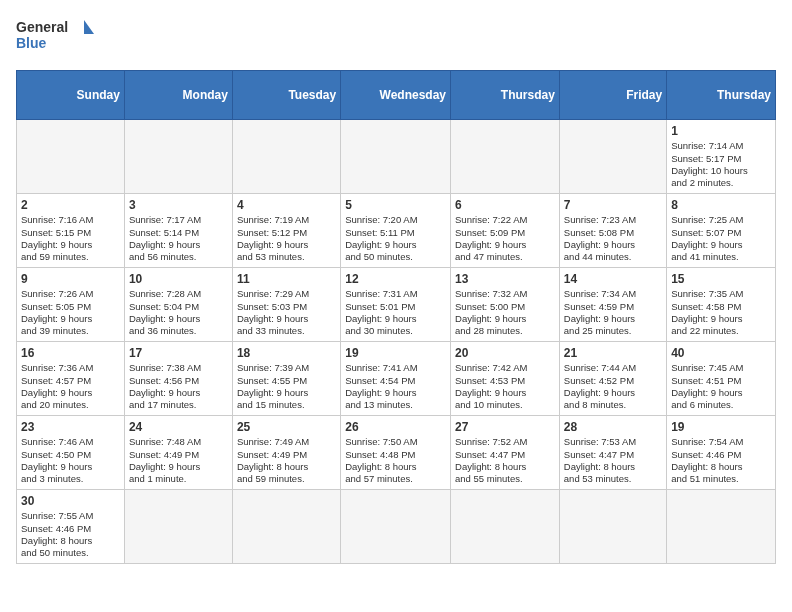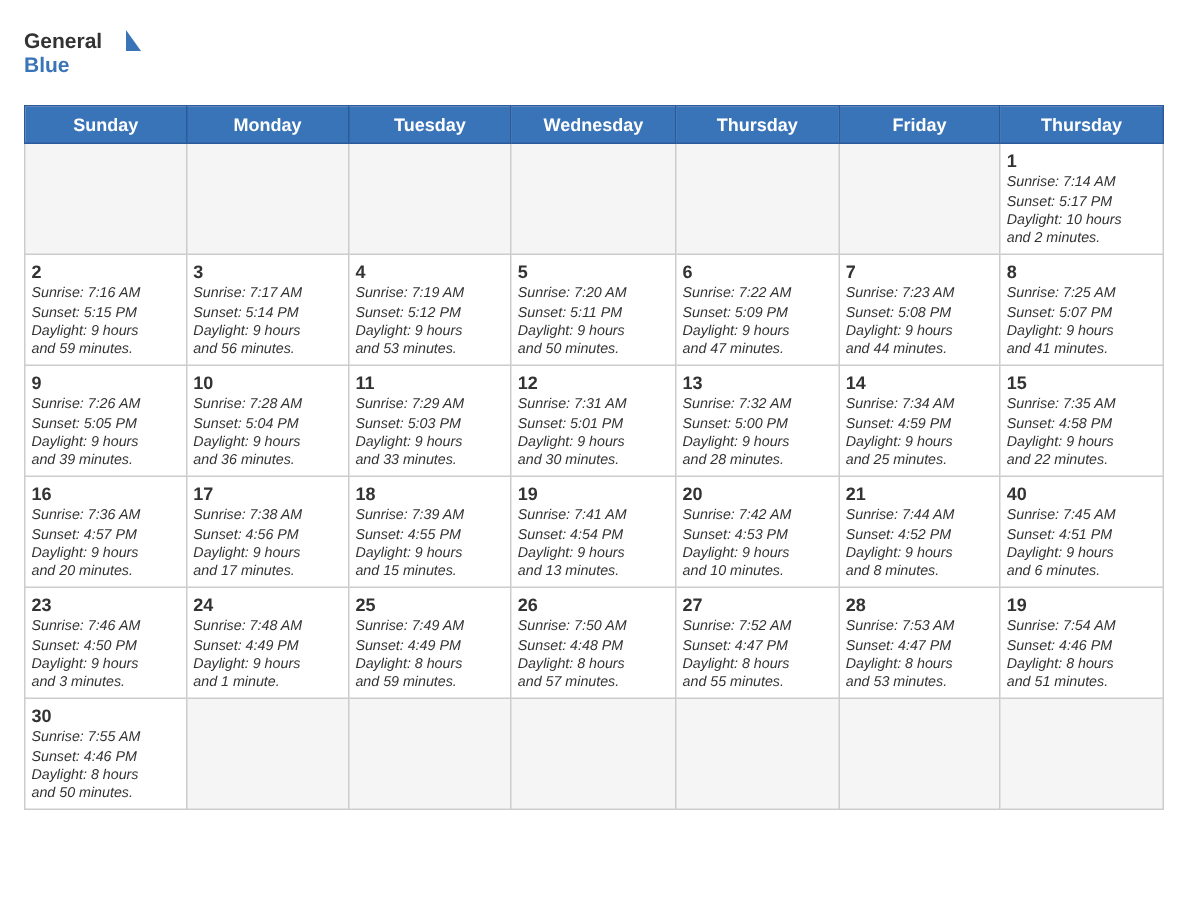--- a/index.html
+++ b/index.html
@@ -44,23 +44,23 @@
       width: 100%;
       border-collapse: collapse;
       border: 1px solid #ccc;
       font-size: 10px;
     }
     .calendar thead tr th {
       background: #3a74b8;
       color: #fff;
       font-size: 12px;
       font-weight: bold;
-      padding: 5px 4px;
+      padding: 17px 4px;
       border: 1px solid #2a5a9a;
-      text-align: center;
+      text-align: right;
     }
     .calendar tbody tr td {
       border: 1px solid #ccc;
       vertical-align: top;
       padding: 3px 4px;
       height: 74px;
       width: 113px;
       background: #fff;
       color: #333;
       font-size: 10px;
@@ -75,21 +75,20 @@
     .day-number {
       font-weight: bold;
       font-size: 12px;
       display: block;
       margin-bottom: 1px;
     }
     .day-info {
       font-size: 9.5px;
       color: #333;
       line-height: 1.3;
-      font-style: italic;
     }
   </style>
 </head>
 <body>
 
 <div class="page">
   <div class="header">
     <div class="logo">
   <svg width="80" height="44" viewBox="0 0 80 44" xmlns="http://www.w3.org/2000/svg">
     <text x="0" y="16" font-size="14" font-weight="bold" fill="#333" font-family="Arial">General</text>

